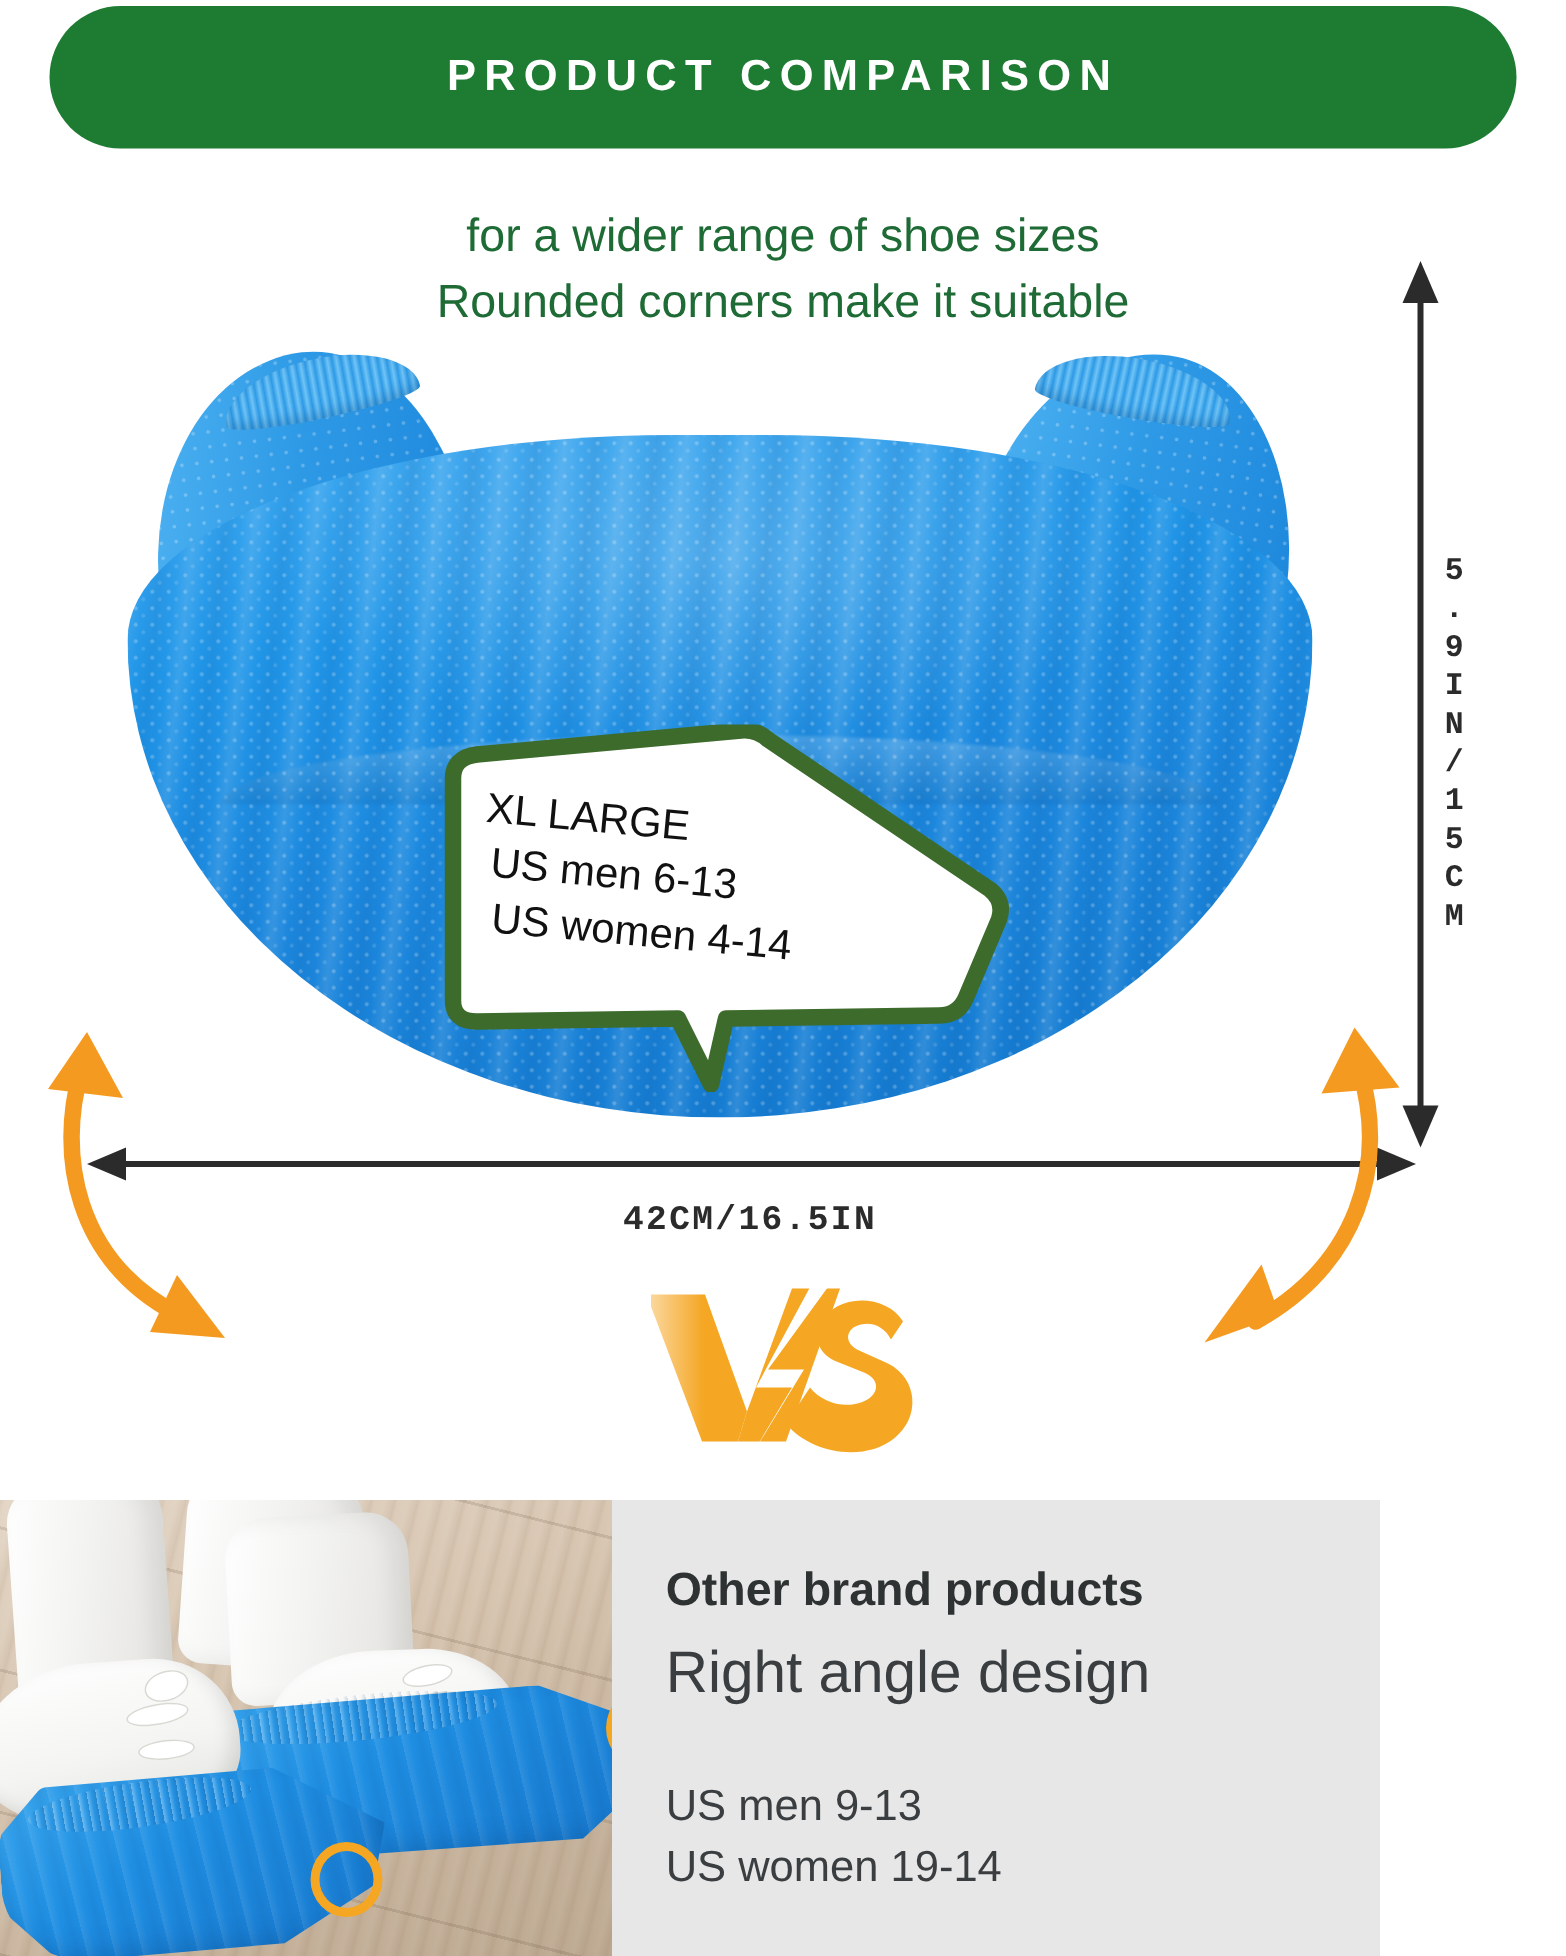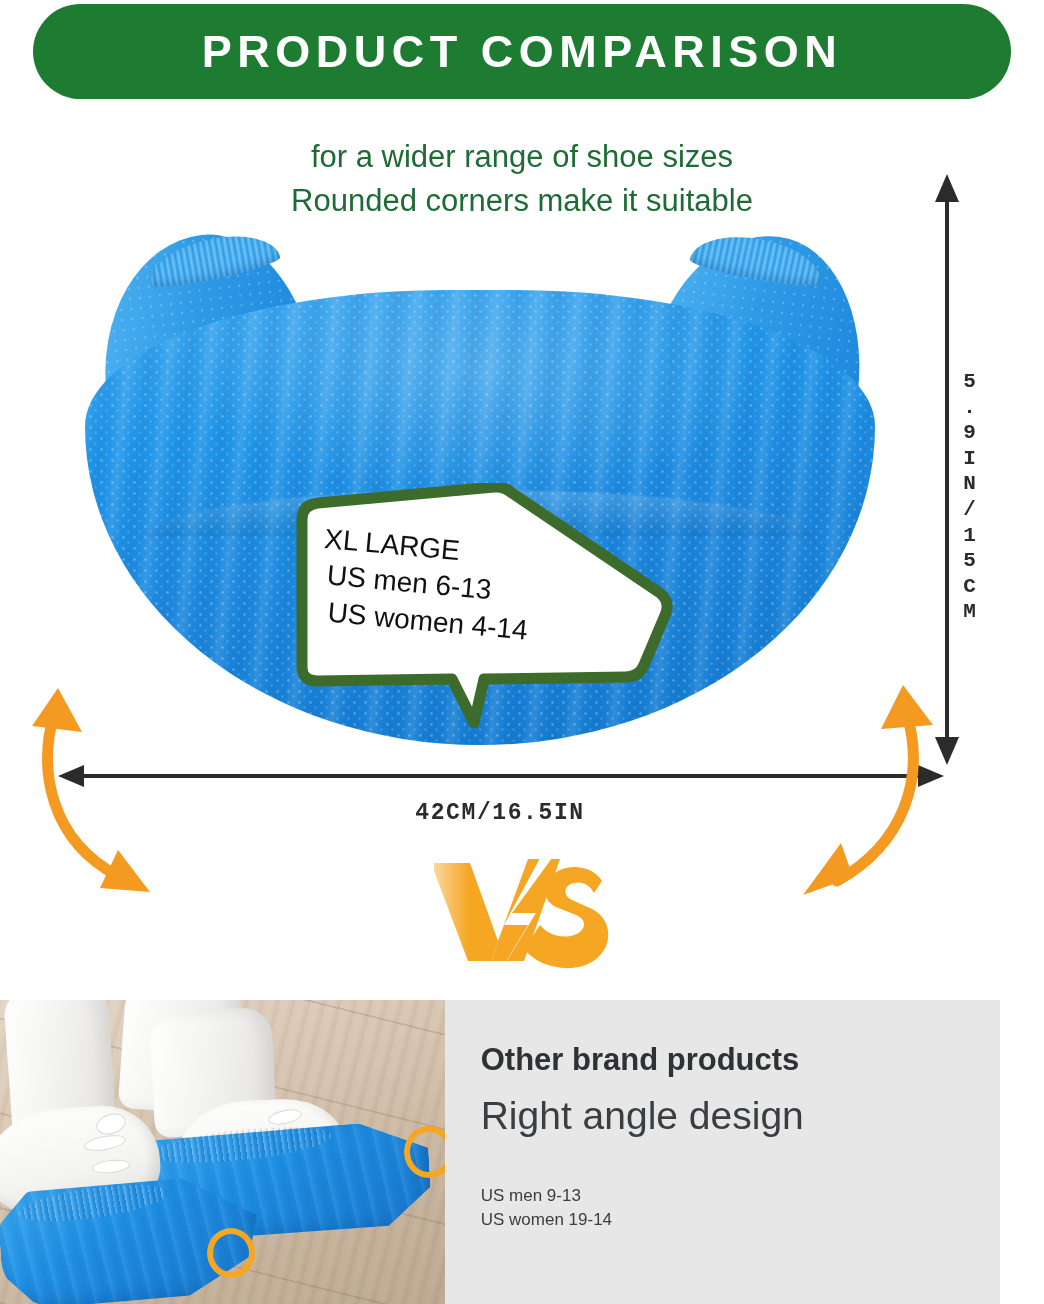--- a/index.html
+++ b/index.html
@@ -26,21 +26,21 @@
     width: 978px;
     height: 95px;
     background: #1E7B32;
     border-radius: 48px;
     display: flex;
     align-items: center;
     justify-content: center;
   }
   #header-title {
     color: #ffffff;
-    font-size: 45px;
+    font-size: 29px;
     font-weight: bold;
     letter-spacing: 5.5px;
     white-space: nowrap;
     text-align: center;
     font-family: "Liberation Sans", sans-serif;
   }
 
   
   #subtitle-block {
     position: absolute;
@@ -250,21 +250,21 @@
     height: 150px;
     z-index: 6;
   }
   #vs-badge svg { display: block; width: 100%; height: 100%; }
 
   
   #bottom-section {
     position: absolute;
     left: 0;
     top: 1000px;
-    width: 1000px;
+    width: 920px;
     height: 304px;
     display: flex;
   }
   #other-photo {
     position: relative;
     width: 465px;
     height: 304px;
     overflow: hidden;
     background: #CDBBA8;
   }
@@ -396,21 +396,21 @@
   }
   #other-subtitle {
     color: #3A3E40;
     font-size: 39px;
     font-weight: normal;
     margin-bottom: 46px;
     font-family: "Liberation Sans", sans-serif;
   }
   .other-size-line {
     color: #3A3E40;
-    font-size: 17px;
+    font-size: 29px;
     line-height: 1.40;
     font-family: "Liberation Sans", sans-serif;
   }
 </style>
 </head>
 <body>
 
 <div id="page">
 
   <div id="header-banner">

